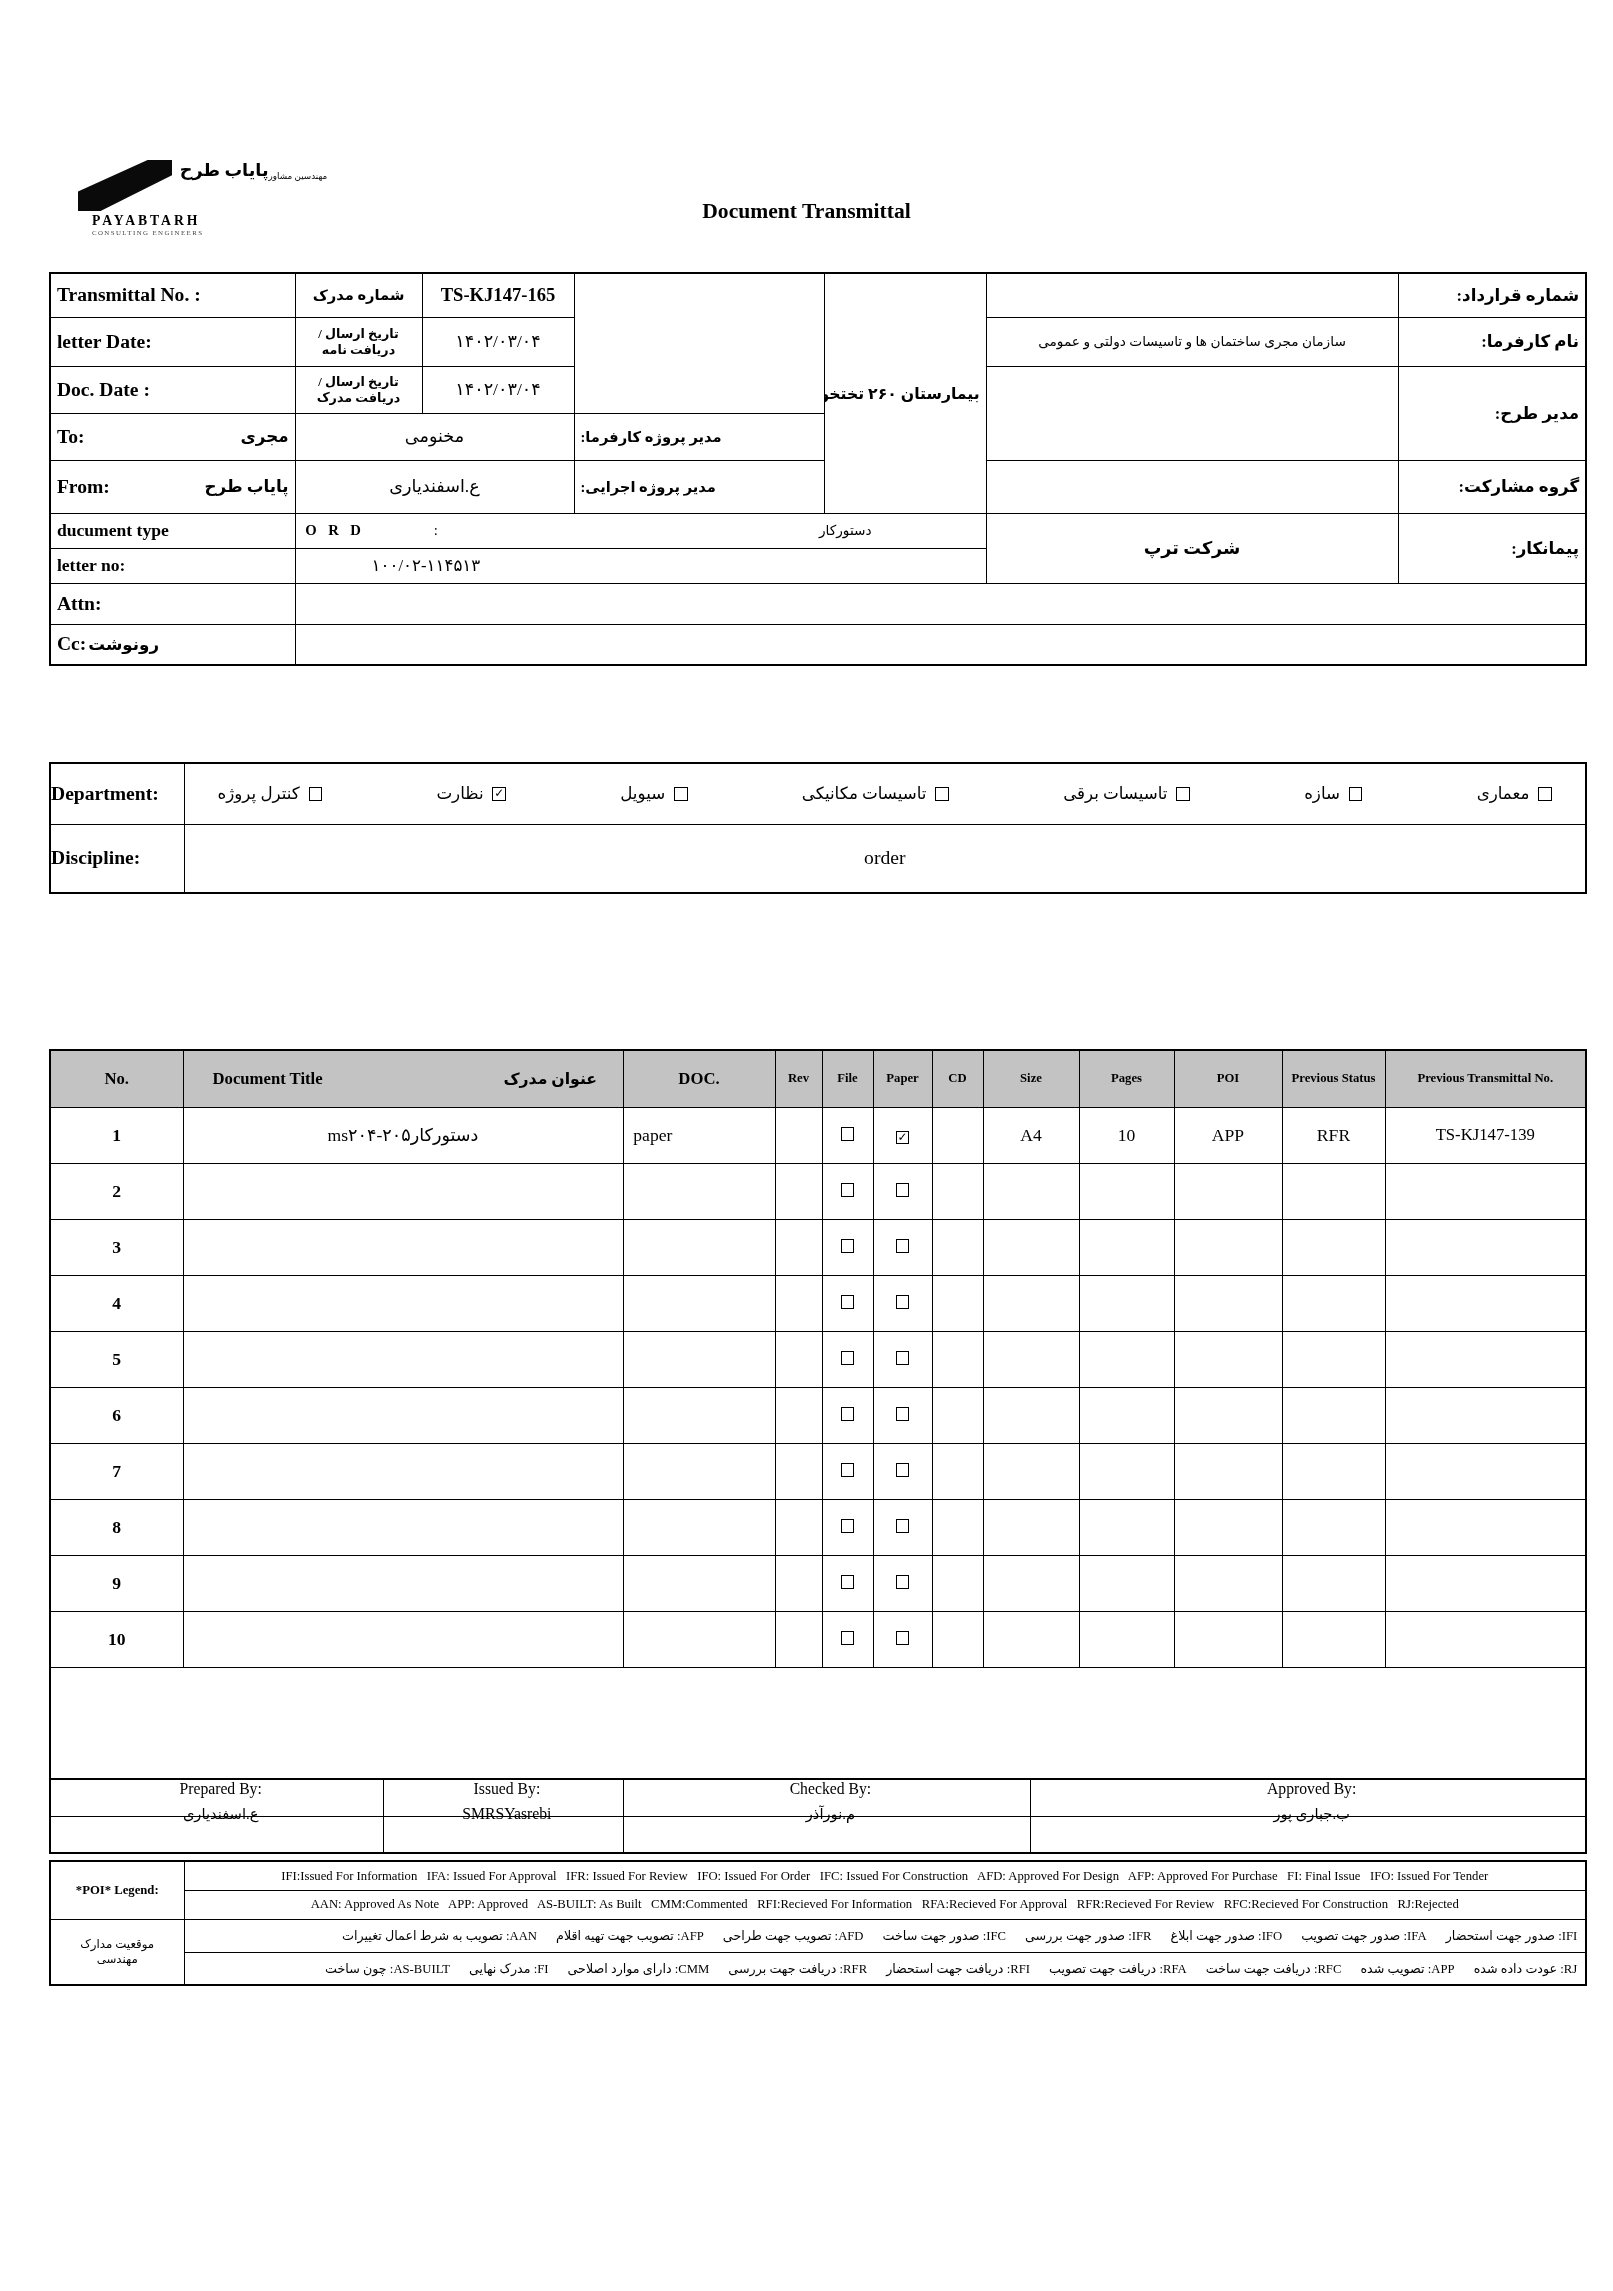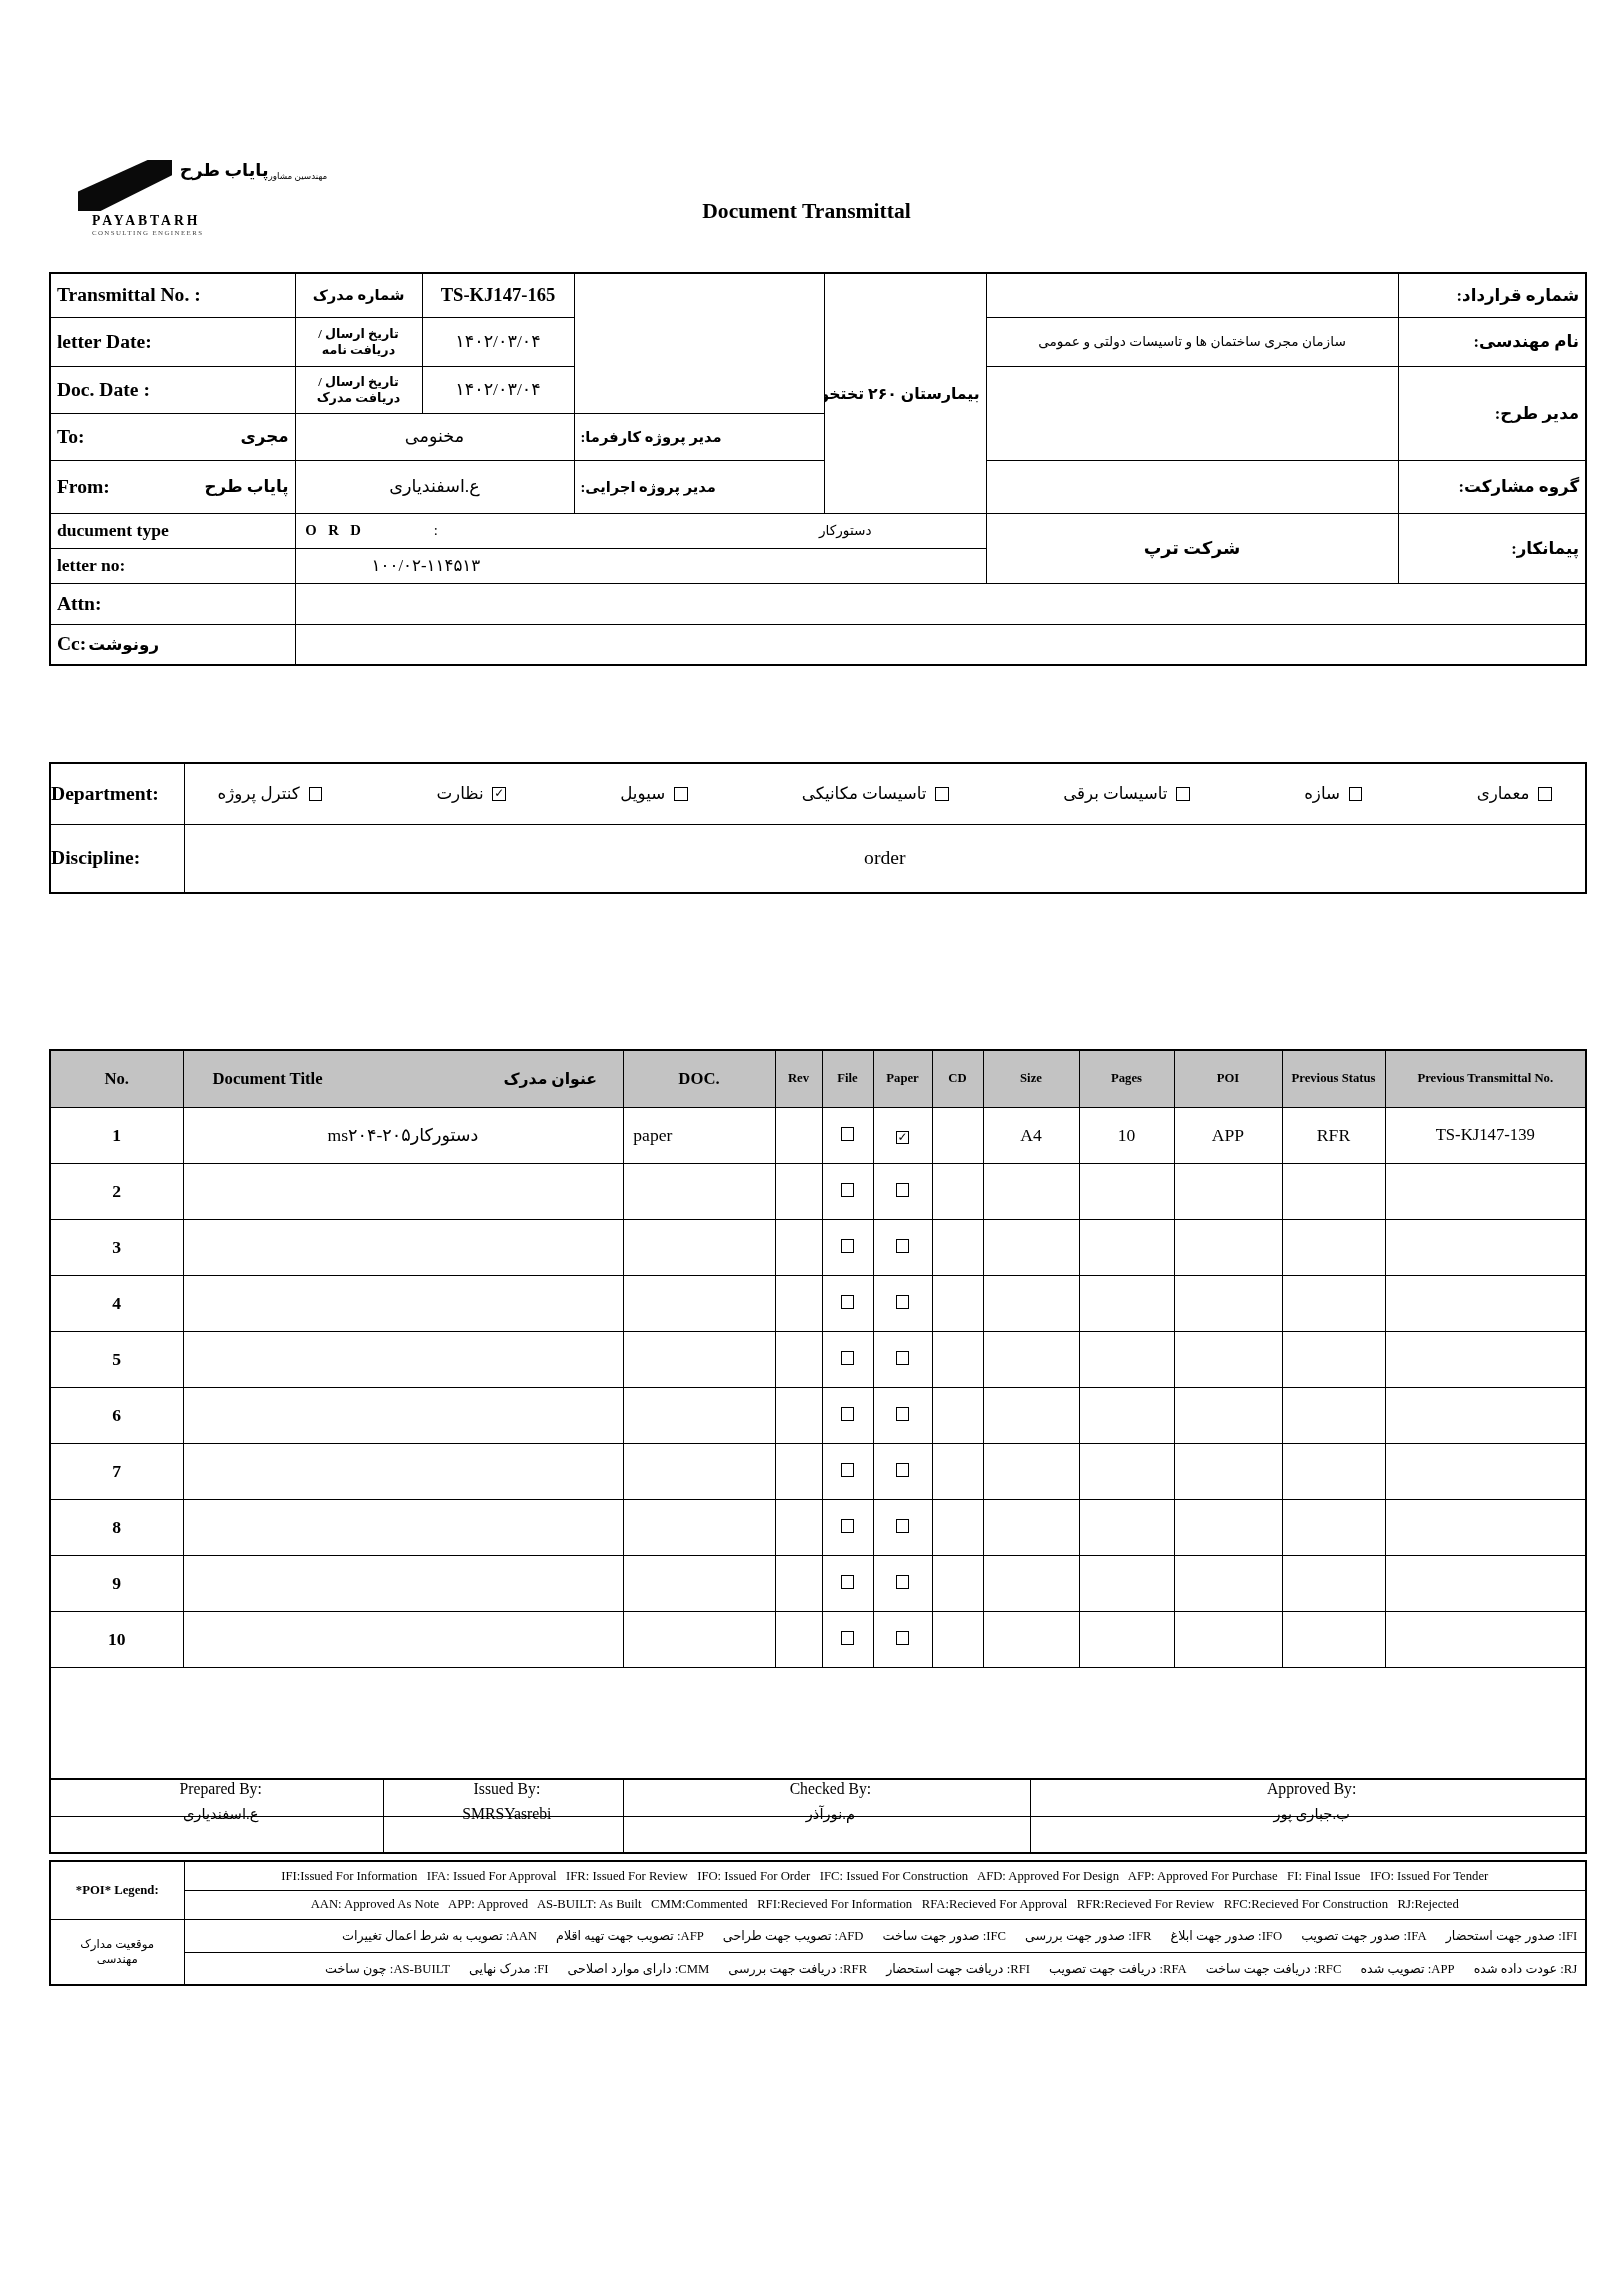--- a/index.html
+++ b/index.html
@@ -115,21 +115,21 @@
       <td rowspan="3"></td>
       <td rowspan="5" class="project-cell">بیمارستان ۲۶۰ تختخوابی کرج</td>
       <td class="r-val"></td>
       <td class="r-lab">شماره قرارداد:</td>
     </tr>
     <tr style="height:49px">
       <td class="lab-en">letter Date:</td>
       <td class="lab-fa" style="font-size:12.7px">تاریخ ارسال /دریافت نامه</td>
       <td class="val">۱۴۰۲/۰۳/۰۴</td>
       <td class="r-val small-fa">سازمان مجری ساختمان ها و تاسیسات دولتی و عمومی</td>
-      <td class="r-lab">نام مهندسی:</td>
+      <td class="r-lab">نام کارفرما:</td>
     </tr>
     <tr style="height:47px">
       <td class="lab-en">Doc. Date :</td>
       <td class="lab-fa" style="font-size:12.7px">تاریخ ارسال /دریافت مدرک</td>
       <td class="val">۱۴۰۲/۰۳/۰۴</td>
       <td rowspan="2" class="r-val"></td>
       <td rowspan="2" class="r-lab">مدیر طرح:</td>
     </tr>
     <tr style="height:47px">
       <td>

